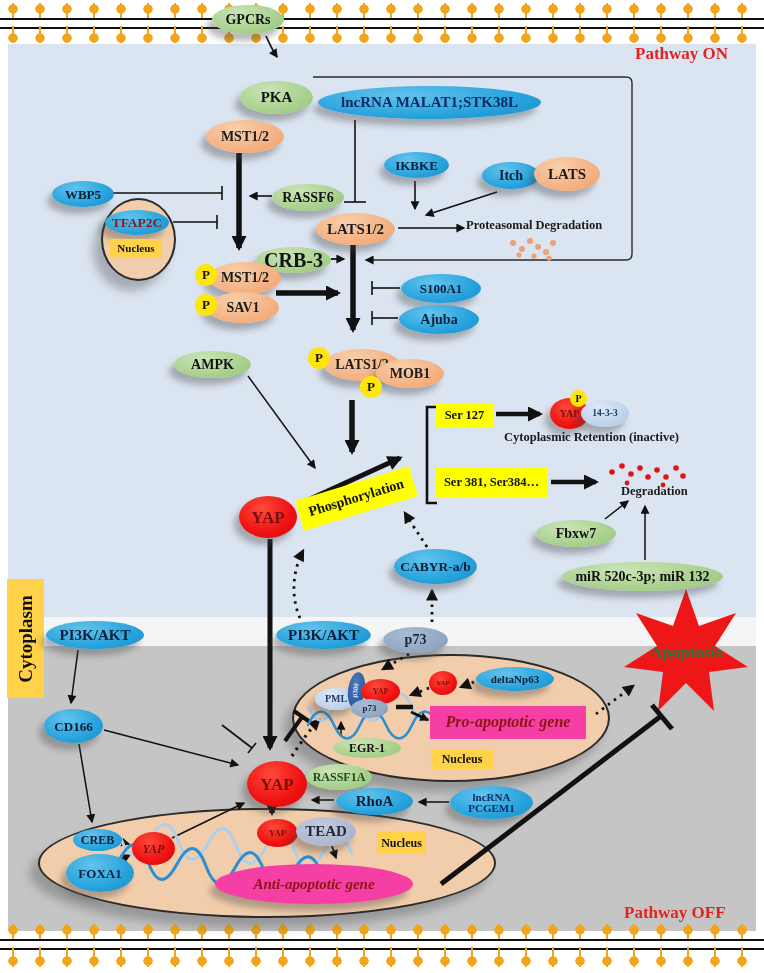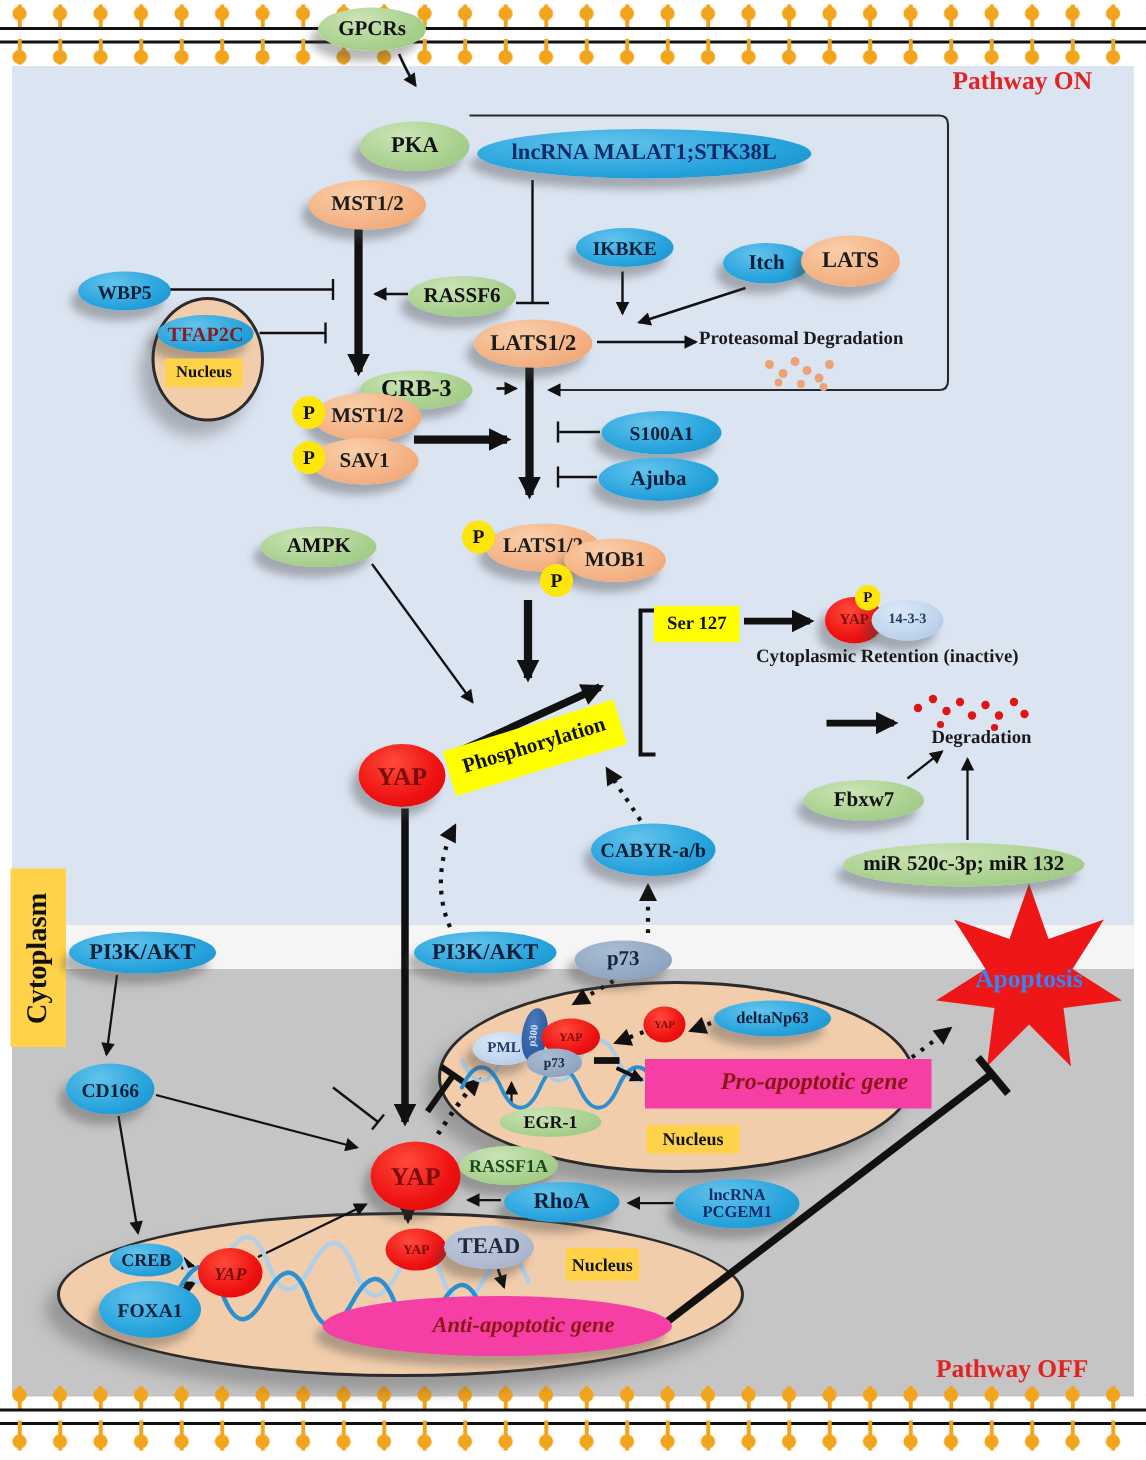--- a/index.html
+++ b/index.html
@@ -13,21 +13,21 @@
      border-radius:50%;font-weight:bold;line-height:1;z-index:3;
      box-shadow:-5px 7px 6px rgba(70,70,70,.38);}
   .green{background:radial-gradient(ellipse at 38% 28%,#cbe4b6,#a8d08d 62%,#95c47e);color:#111;}
   .blue{background:radial-gradient(ellipse at 38% 28%,#63c3ec,#27a3dd 60%,#1a8cc2);color:#0a1e38;}
   .orange{background:radial-gradient(ellipse at 38% 28%,#f9cfa9,#f4b183 62%,#eda069);color:#1c1c1c;}
   .red{background:radial-gradient(ellipse at 40% 30%,#ff4a3a,#ee1111 60%,#d40a0a);color:#7b0d0d;}
   .pale{background:radial-gradient(ellipse at 38% 28%,#dce8f7,#bdd3ec 65%,#a9c4e4);color:#1d3a68;}
   .slate{background:radial-gradient(ellipse at 38% 28%,#a9bcd4,#92a7c3 65%,#8097b6);color:#17263d;}
   .slate2{background:radial-gradient(ellipse at 38% 28%,#c2cbdd,#aeb8cf 65%,#9ca8c4);color:#20293d;}
   .navy{background:radial-gradient(ellipse at 38% 28%,#4a79bc,#2f5b9e 65%,#27508e);color:#d6e4fb;}
-  .magenta{background:#f53fa5;color:#8c1616;font-style:italic;padding-left:35px;}
+  .magenta{background:#f53fa5;color:#8c1616;font-style:italic;}
   .bx{position:absolute;display:flex;align-items:center;justify-content:center;text-align:center;
      font-weight:bold;line-height:1.05;z-index:3;}
   .ybx{background:#ffff00;color:#111;}
   .gbx{background:#ffd24a;color:#111;}
   .pbadge{position:absolute;border-radius:50%;background:#ffe60a;color:#111;font-weight:bold;
      display:flex;align-items:center;justify-content:center;z-index:4;}
   .freetext{position:absolute;font-weight:bold;color:#1a1a1a;z-index:3;line-height:1.05;}
   .redtext{color:#e32222;}
   .mem{position:absolute;left:0;width:764px;z-index:1;}
   .lolli{background-size:27px 100%,27px 100%;background-repeat:repeat-x,repeat-x;}
@@ -192,39 +192,40 @@
   <div class="n orange" style="left:206px;top:120px;width:78px;height:33px;font-size:14px;">MST1/2</div>
   <div class="n blue" style="left:52px;top:181px;width:62px;height:26px;font-size:13px;color:#0a1e38;">WBP5</div>
   <div class="n blue" style="left:105px;top:210px;width:64px;height:25px;font-size:13.5px;color:#8b1a1a;">TFAP2C</div>
   <div class="bx gbx" style="left:110px;top:239px;width:52px;height:19px;font-size:11px;">Nucleus</div>
   <div class="n green" style="left:272px;top:184px;width:72px;height:27px;font-size:14px;text-align:right;">RASSF6</div>
   <div class="n blue" style="left:384px;top:152px;width:65px;height:26px;font-size:13px;">IKBKE</div>
   <div class="n blue" style="left:482px;top:162px;width:58px;height:27px;font-size:14px;">Itch</div>
   <div class="n orange" style="left:534px;top:157px;width:66px;height:34px;font-size:15px;">LATS</div>
   <div class="n orange" style="left:316px;top:213px;width:79px;height:32px;font-size:15px;">LATS1/2</div>
   <div class="freetext" style="left:466px;top:219px;width:155px;font-size:12.5px;">Proteasomal Degradation</div>
-  <div class="n green" style="left:240px;top:247px;width:75px;height:26px;font-size:16px;">CRB-3</div>
+  <div class="n green" style="left:256px;top:247px;width:75px;height:26px;font-size:20px;">CRB-3</div>
 
   <div class="n orange" style="left:209px;top:262px;width:72px;height:32px;font-size:14px;">MST1/2</div>
   <div class="pbadge" style="left:195px;top:264px;width:22px;height:22px;font-size:13px;">P</div>
   <div class="n orange" style="left:207px;top:292px;width:72px;height:31px;font-size:14px;">SAV1</div>
   <div class="pbadge" style="left:195px;top:294px;width:22px;height:22px;font-size:13px;">P</div>
 
   <div class="n blue" style="left:401px;top:274px;width:80px;height:29px;font-size:13px;">S100A1</div>
   <div class="n blue" style="left:399px;top:305px;width:80px;height:29px;font-size:14px;">Ajuba</div>
   <div class="n green" style="left:174px;top:351px;width:77px;height:27px;font-size:14px;">AMPK</div>
 
   <div class="n orange" style="left:324px;top:349px;width:76px;height:32px;font-size:14px;">LATS1/2</div>
   <div class="pbadge" style="left:308px;top:347px;width:22px;height:22px;font-size:13px;">P</div>
   <div class="n orange" style="left:376px;top:359px;width:68px;height:29px;font-size:14px;">MOB1</div>
   <div class="pbadge" style="left:360px;top:376px;width:22px;height:22px;font-size:13px;">P</div>
 
   <div class="n red" style="left:239px;top:496px;width:58px;height:42px;font-size:17px;">YAP</div>
   <div class="bx ybx" style="left:297px;top:483px;width:119px;height:31px;font-size:14px;transform:rotate(-17deg);">Phosphorylation</div>
   <div class="bx ybx" style="left:436px;top:404px;width:57px;height:24px;font-size:12.5px;">Ser 127</div>
+  <div class="bx ybx" style="left:436px;top:468px;width:111px;height:29px;font-size:12.5px;">Ser 381, Ser384…</div>
 
   <div class="n red" style="left:550px;top:398px;width:39px;height:31px;font-size:10px;">YAP</div>
   <div class="pbadge" style="left:570px;top:390px;width:17px;height:17px;font-size:10px;">P</div>
   <div class="n pale" style="left:581px;top:400px;width:48px;height:27px;font-size:9.5px;">14-3-3</div>
   <div class="freetext" style="left:504px;top:431px;width:200px;font-size:12.5px;">Cytoplasmic Retention (inactive)</div>
   <div class="freetext" style="left:621px;top:485px;width:78px;font-size:12.5px;">Degradation</div>
   <div class="n green" style="left:536px;top:520px;width:80px;height:27px;font-size:14px;">Fbxw7</div>
   <div class="n green" style="left:562px;top:562px;width:161px;height:29px;font-size:14px;">miR 520c-3p; miR 132</div>
 
   <div class="n blue" style="left:394px;top:549px;width:83px;height:35px;font-size:13.5px;">CABYR-a/b</div>
@@ -238,21 +239,21 @@
       <span>p300</span>
     </div>
   <div class="n red" style="left:361px;top:679px;width:39px;height:25px;font-size:8px;box-shadow:none;">YAP</div>
   <div class="n slate" style="left:351px;top:699px;width:37px;height:19px;font-size:9px;box-shadow:none;">p73</div>
   <div class="n red" style="left:429px;top:671px;width:28px;height:24px;font-size:7px;box-shadow:none;">YAP</div>
   <div class="n blue" style="left:476px;top:667px;width:78px;height:24px;font-size:11px;">deltaNp63</div>
   <div class="bx magenta" style="left:430px;top:706px;width:156px;height:33px;font-size:16px;">Pro-apoptotic gene</div>
   <div class="n green" style="left:333px;top:738px;width:68px;height:20px;font-size:12px;box-shadow:none;">EGR-1</div>
   <div class="bx gbx" style="left:431px;top:750px;width:62px;height:19px;font-size:12px;">Nucleus</div>
 
-  <div class="freetext" style="left:630px;top:644px;width:112px;font-size:17px;color:#3b82f6;text-align:center;">Apoptosis</div>
+  <div class="freetext" style="left:630px;top:644px;width:112px;font-size:17px;color:#15803d;text-align:center;">Apoptosis</div>
 
   <div class="n green" style="left:306px;top:764px;width:66px;height:26px;font-size:12px;color:#1d4a1d;">RASSF1A</div>
   <div class="n red" style="left:247px;top:761px;width:60px;height:46px;font-size:17px;">YAP</div>
   <div class="n blue" style="left:336px;top:788px;width:77px;height:27px;font-size:15px;">RhoA</div>
   <div class="n blue" style="left:450px;top:786px;width:83px;height:33px;font-size:11px;color:#0d2b66;flex-direction:column;">
     <span>lncRNA</span>
     <span>PCGEM1</span>
   </div>
 
   <div class="n blue" style="left:73px;top:829px;width:49px;height:22px;font-size:12px;box-shadow:none;">CREB</div>

